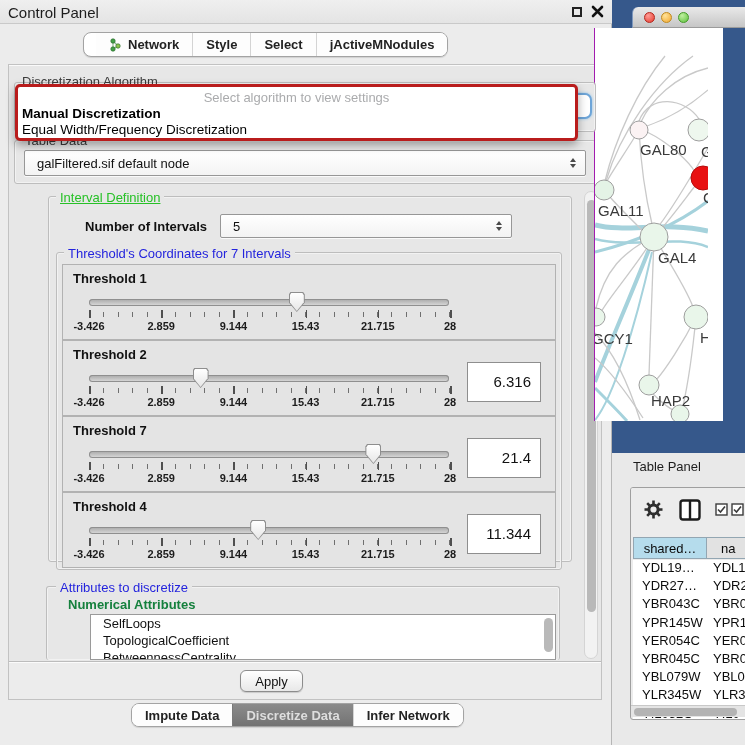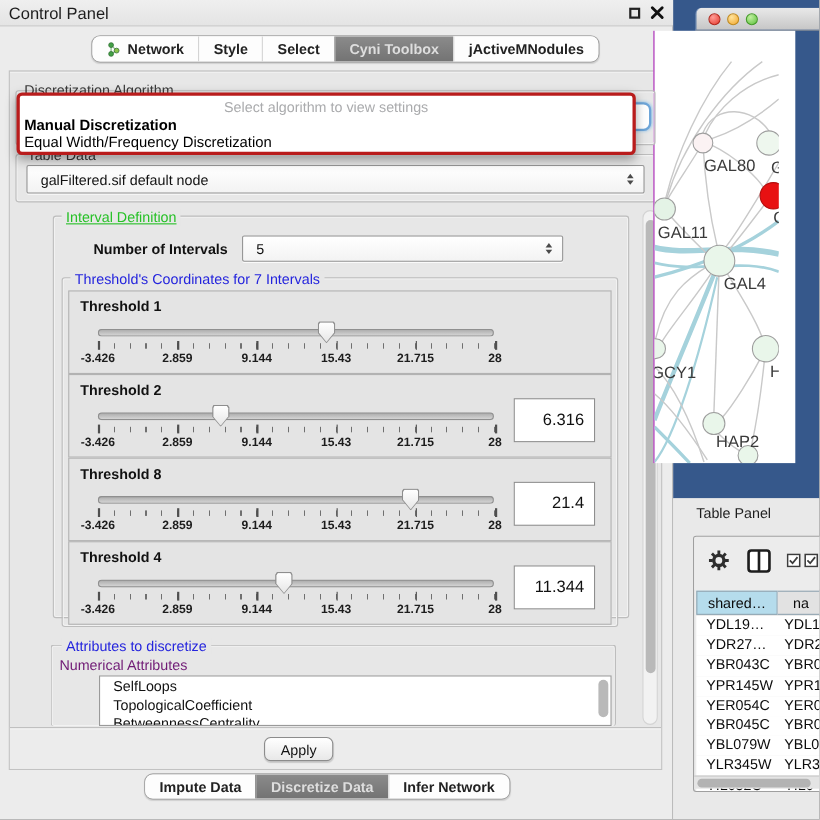--- a/index.html
+++ b/index.html
@@ -98,41 +98,38 @@
   <div id="cpanel" class="abs">
 
     <div id="cp-titlebar" class="abs">
       <div id="cp-title" class="abs">Control Panel</div>
       <div class="abs win-float"></div>
       <svg class="abs win-close" viewBox="0 0 13 13">
           <path d="M2,2 L11,11 M11,2 L2,11" stroke="#111" stroke-width="2.6" stroke-linecap="round"></path>
         </svg>
     </div>
 
-    <div class="abs tabgroup" style="left:83px;top:32px;">
+    <div class="abs tabgroup" style="left:83px;top:32px;padding-left:12px;">
       <div class="tab">
         <span class="ticon">
           <svg width="13" height="14" viewBox="0 0 13 14">
               <path d="M4,3 L4,11 M4,3 L9,8 M4,11 L9,8" stroke="#8fb98f" stroke-width="1.2" fill="none"></path>
               <circle cx="4" cy="3" r="2.2" fill="#43a047" stroke="#2d6e2f" stroke-width=".7"></circle>
               <circle cx="4" cy="11" r="2.2" fill="#43a047" stroke="#2d6e2f" stroke-width=".7"></circle>
               <circle cx="9" cy="8" r="2.2" fill="#8bc34a" stroke="#2d6e2f" stroke-width=".7"></circle>
             </svg>
         </span>
         <span>Network</span>
       </div>
       <div class="tab">
           <span>Style</span>
         </div>
       <div class="tab">
           <span>Select</span>
         </div>
-      <div class="tab active">
-          <span>Cyni Toolbox</span>
-        </div>
       <div class="tab">
           <span>jActiveMNodules</span>
         </div>
     </div>
 
     <div id="outer" class="abs"></div>
 
     <div class="abs t-gray" style="left:22px;top:74px;font-size:13px;z-index:2;">Discretization Algorithm</div>
     <div class="group" style="left:14px;top:82px;width:582px;height:50px;z-index:1;"></div>
     <div id="combo-sliver" class="abs"></div>
@@ -221,21 +218,21 @@
           <span style="left:20%">2.859</span>
           <span style="left:40%">9.144</span>
           <span style="left:60%">15.43</span>
           <span style="left:80%">21.715</span>
           <span style="left:100%">28</span>
       </div>
       <div class="vbox">6.316</div>
     </div>
 
     <div class="tbox" style="top:416px;">
-      <div class="tlabel">Threshold 8</div>
+      <div class="tlabel">Threshold 7</div>
       <div class="track">
         <div class="thumb" style="left: 276.4px;">
             <div class="o"></div>
             <div class="i"></div>
           </div>
       </div>
       <div class="ruler"></div>
       <div class="majors">
           <i style="left:0%"></i>
           <i style="left:20%"></i>
@@ -278,21 +275,21 @@
           <span style="left:40%">9.144</span>
           <span style="left:60%">15.43</span>
           <span style="left:80%">21.715</span>
           <span style="left:100%">28</span>
       </div>
       <div class="vbox">11.344</div>
     </div>
 
     <div class="group" style="left:46px;top:586px;width:514px;height:74px;border-bottom:none;"></div>
     <div class="abs group-title t-blue" style="left:56px;top:580px;">Attributes to discretize</div>
-    <div class="abs" style="left:54px;top:597px;font-size:13px;font-weight:normal;color:#701a75;">Numerical Attributes</div>
+    <div class="abs" style="left:68px;top:597px;font-size:13px;font-weight:bold;color:#15803d;">Numerical Attributes</div>
     <div id="attr-list" class="abs">
       <div class="li">SelfLoops</div>
       <div class="li">TopologicalCoefficient</div>
       <div class="li">BetweennessCentrality</div>
       <div class="vscroll-thumb" style="right:2px;top:3px;width:9px;height:34px;"></div>
     </div>
 
     <div id="apply-strip" class="abs"></div>
     <div class="pushbtn" style="left:240px;top:670px;width:63px;height:22px;line-height:21px;">Apply</div>
 

